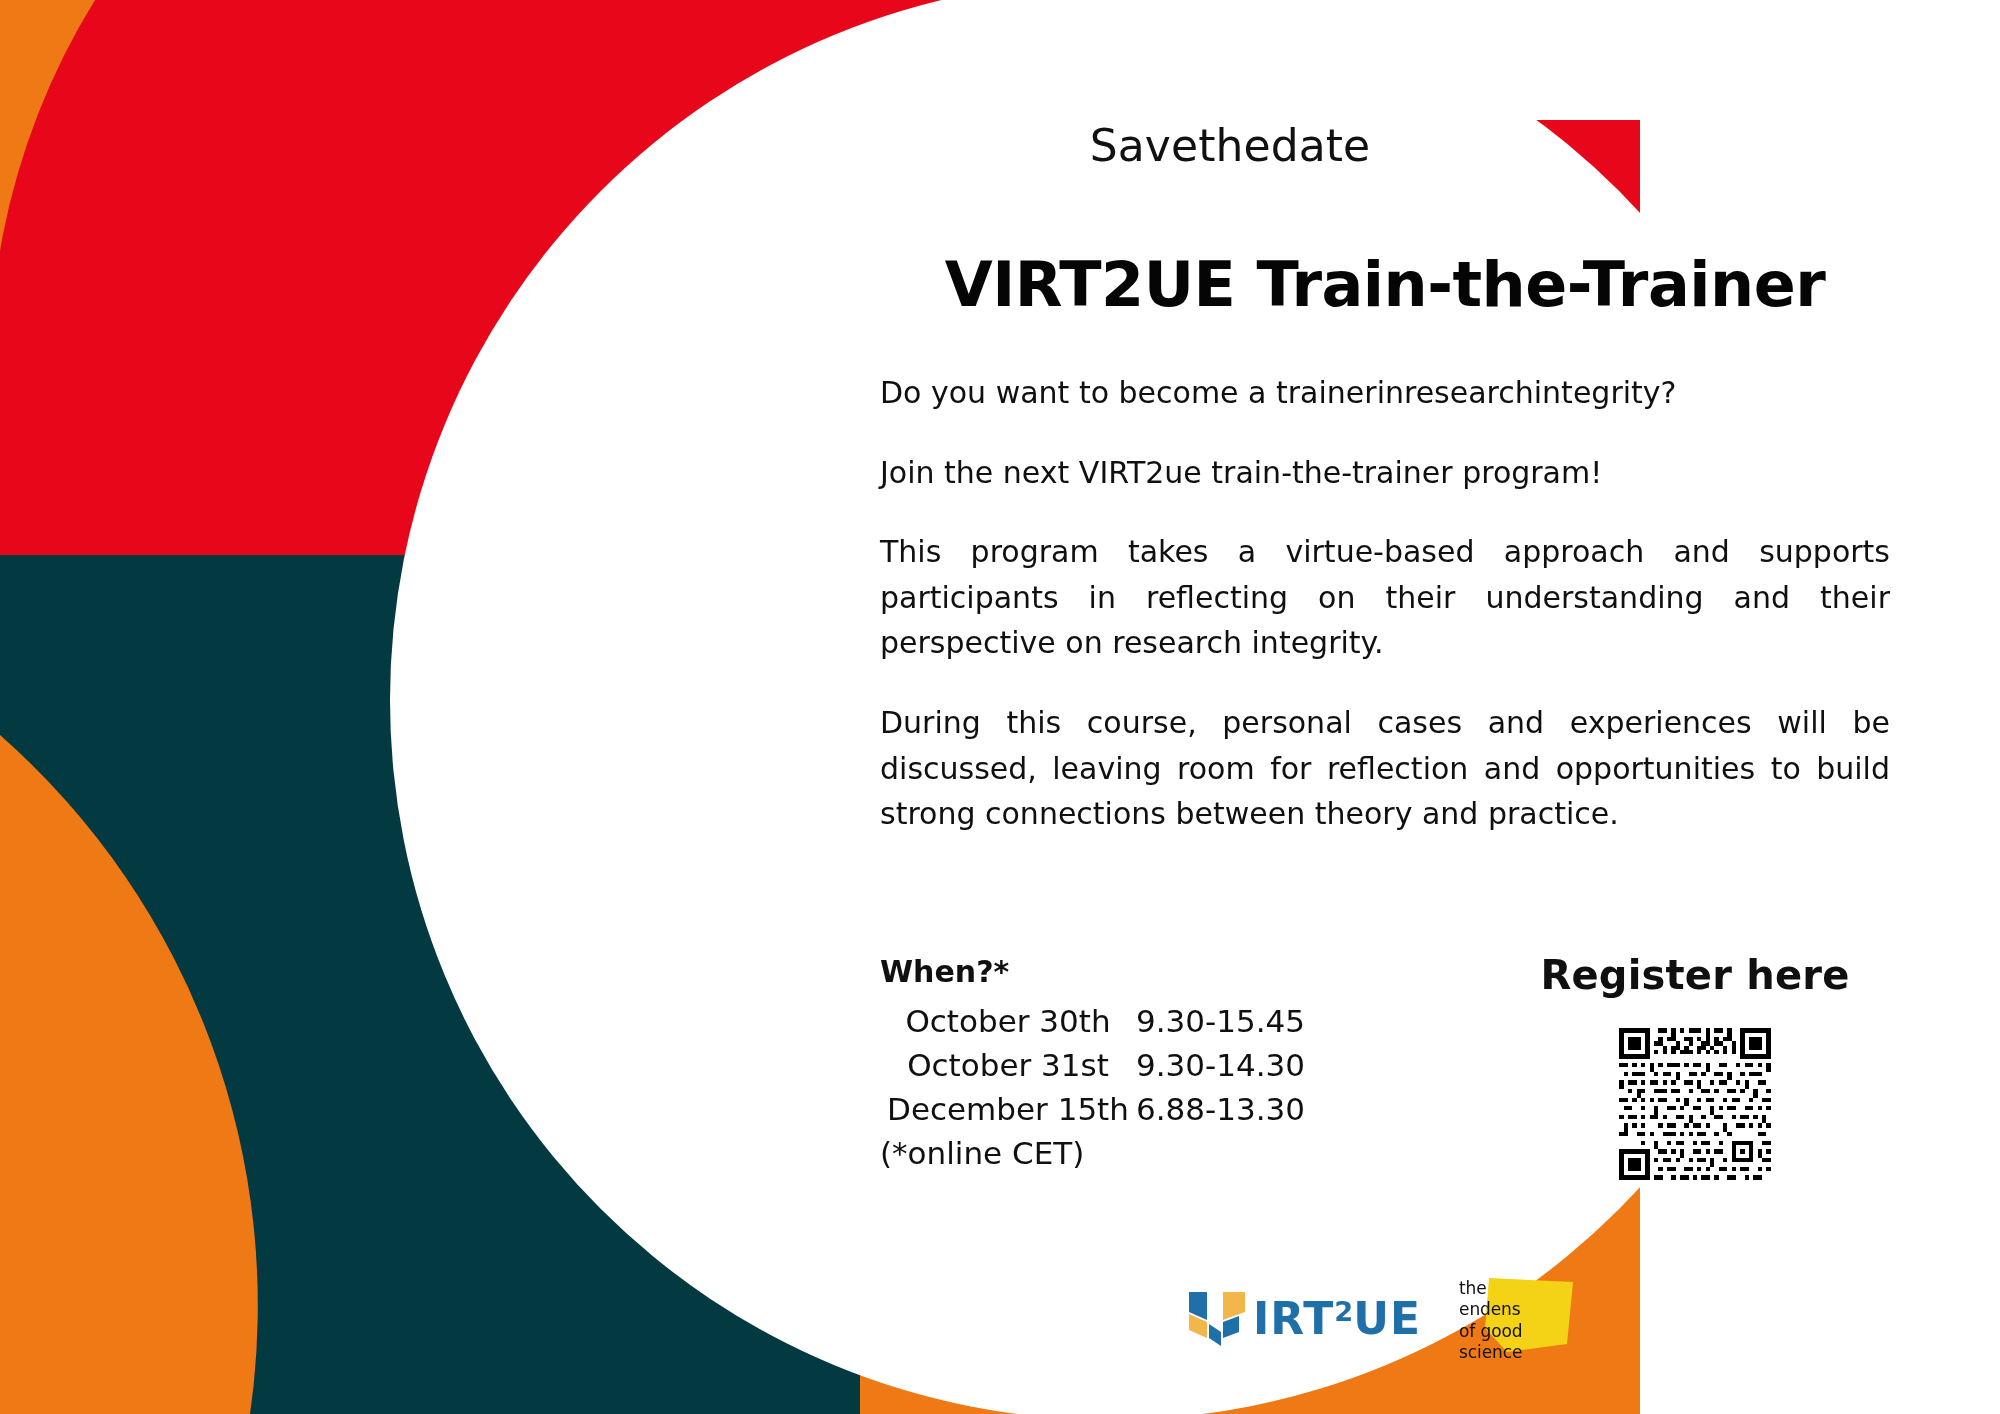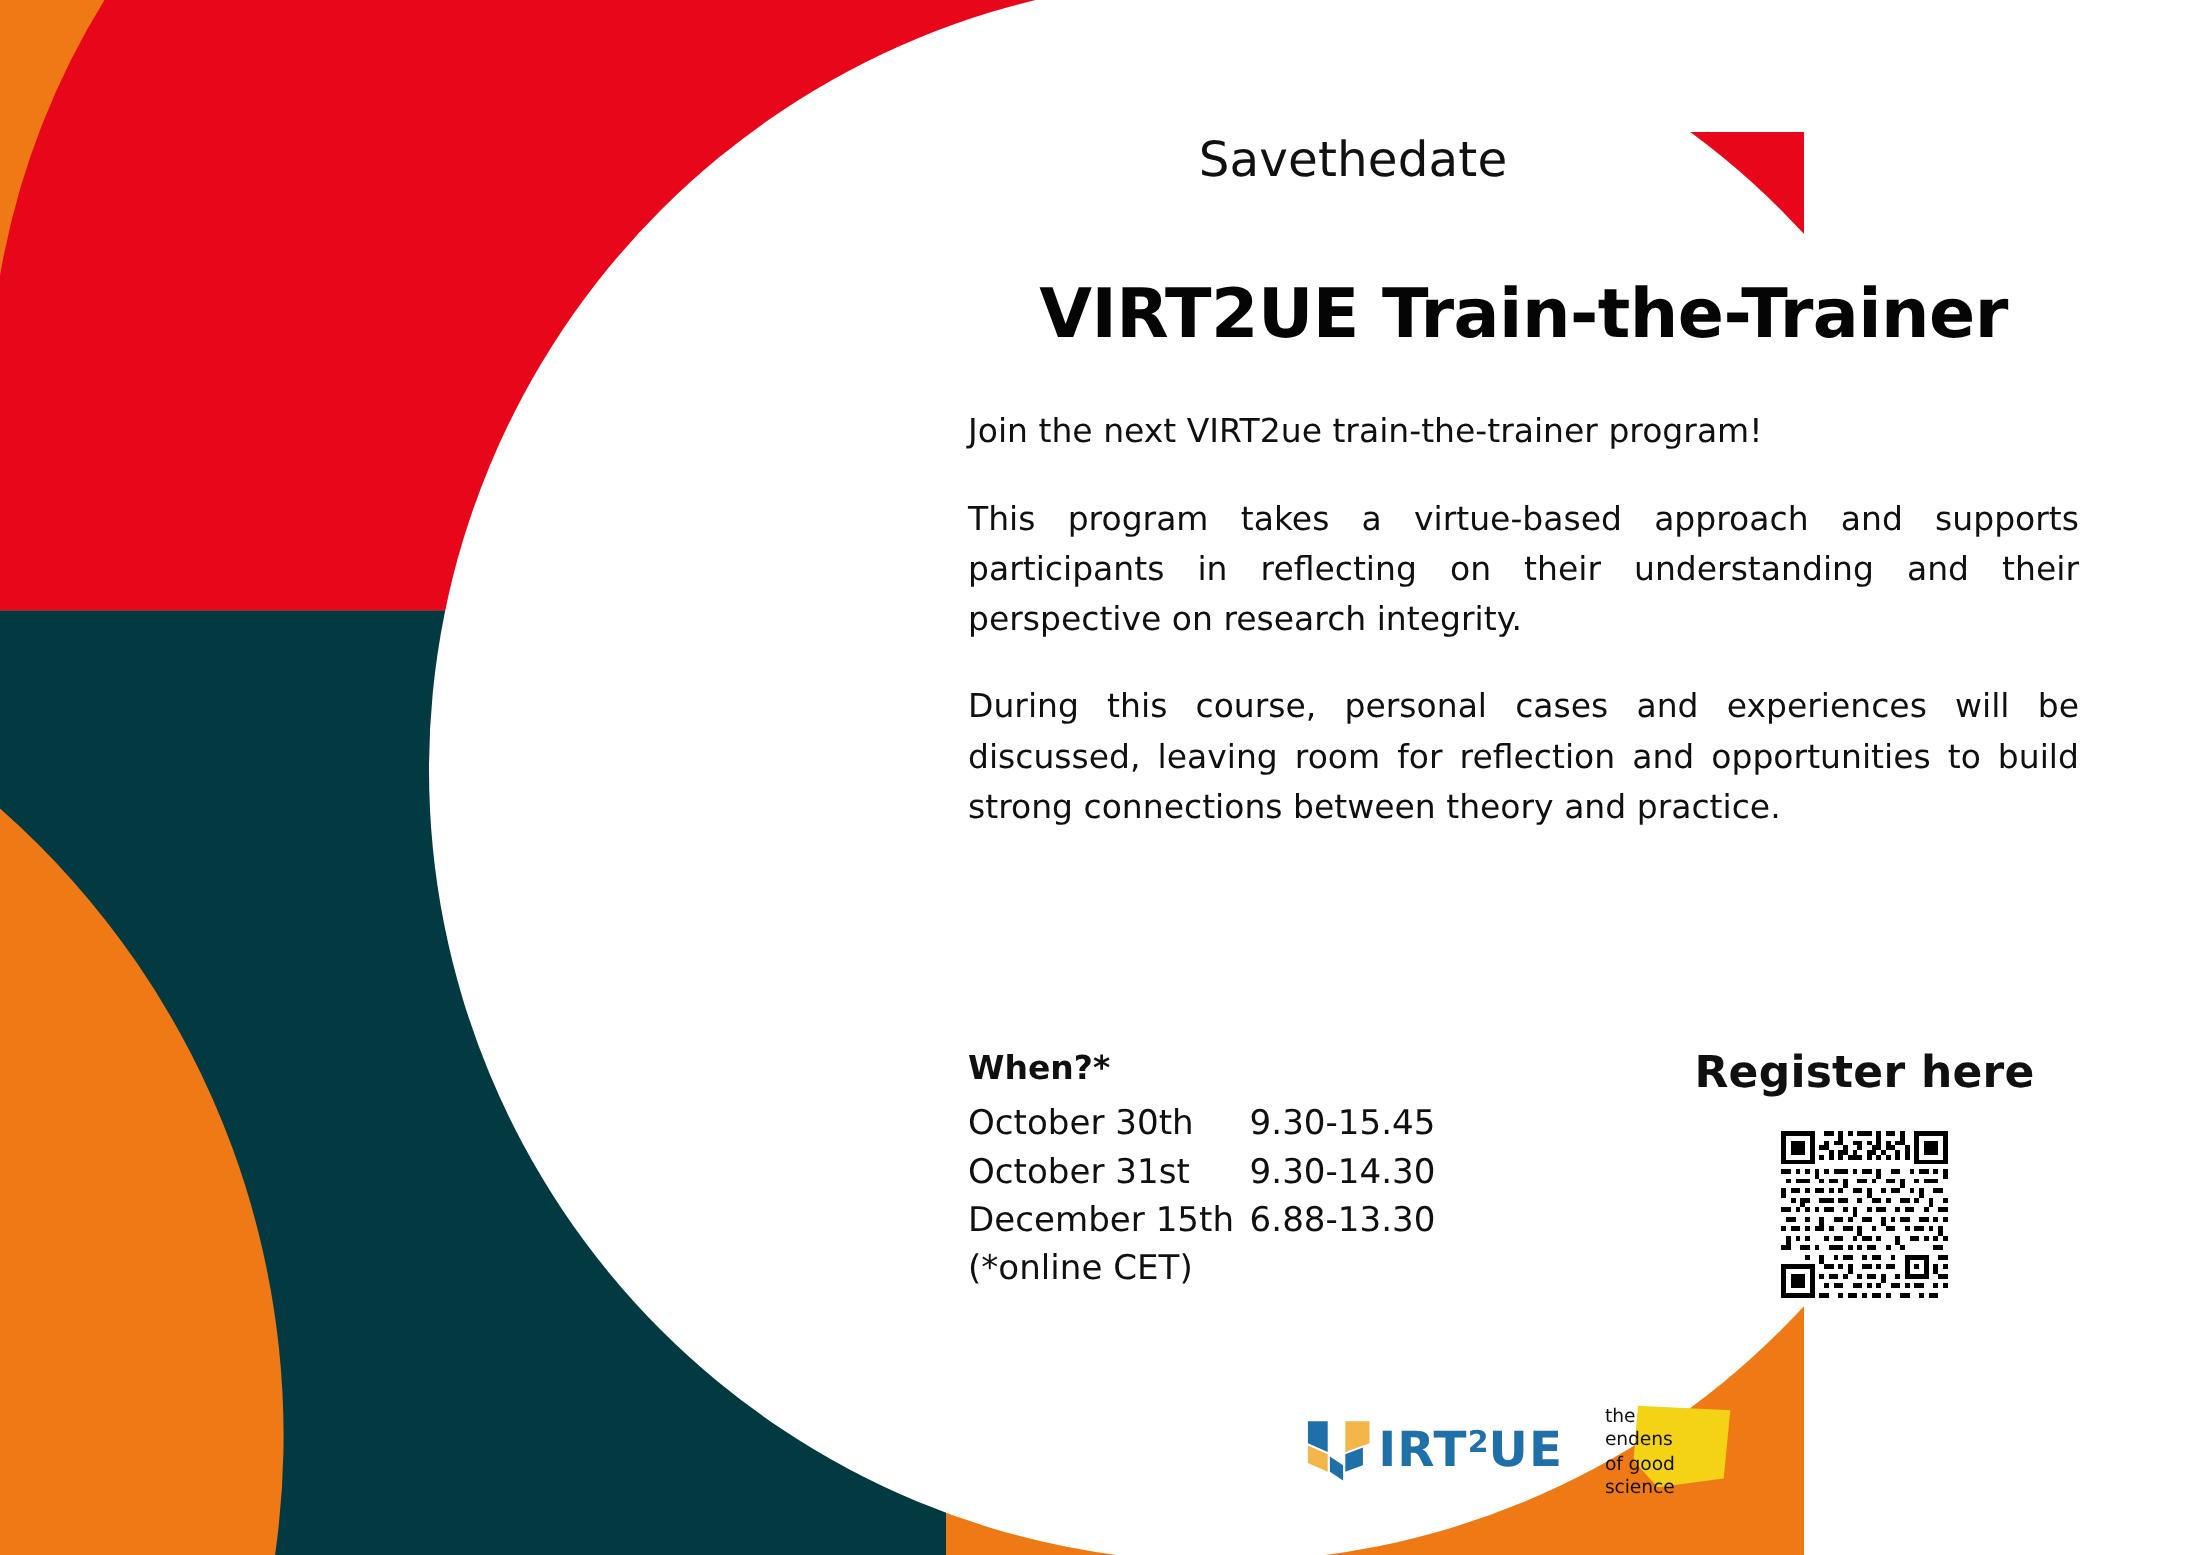--- a/index.html
+++ b/index.html
@@ -118,20 +118,21 @@
   }
   .date-line {
     display: flex;
     font-size: 31px;
     color: #101010;
     line-height: 1.42;
   }
   .date-label {
     width: 256px;
     flex: 0 0 256px;
+    text-align: center;
   }
   .date-time {
     flex: 1 1 auto;
   }
   .cet-note {
     font-size: 31px;
     color: #101010;
     line-height: 1.42;
   }
 
@@ -266,20 +267,21 @@
     </svg>
   </div>
 
   <div class="content">
 
     <div class="kicker">Savethedate</div>
 
     <h1 class="headline">VIRT2UE Train-the-Trainer</h1>
 
     <div class="body-block">
+      <p class="plain">Do you want to become a trainerinresearchintegrity?</p>
       <p class="plain">Join the next VIRT2ue train-the-trainer program!</p>
       <p class="justified">This program takes a virtue-based approach and supports participants in reflecting on their understanding and their perspective on research integrity.</p>
       <p class="justified">During this course, personal cases and experiences will be discussed, leaving room for reflection and opportunities to build strong connections between theory and practice.</p>
     </div>
 
     <div class="details-row">
 
       <div class="when-col">
         <div class="when-heading">When?*</div>
 

